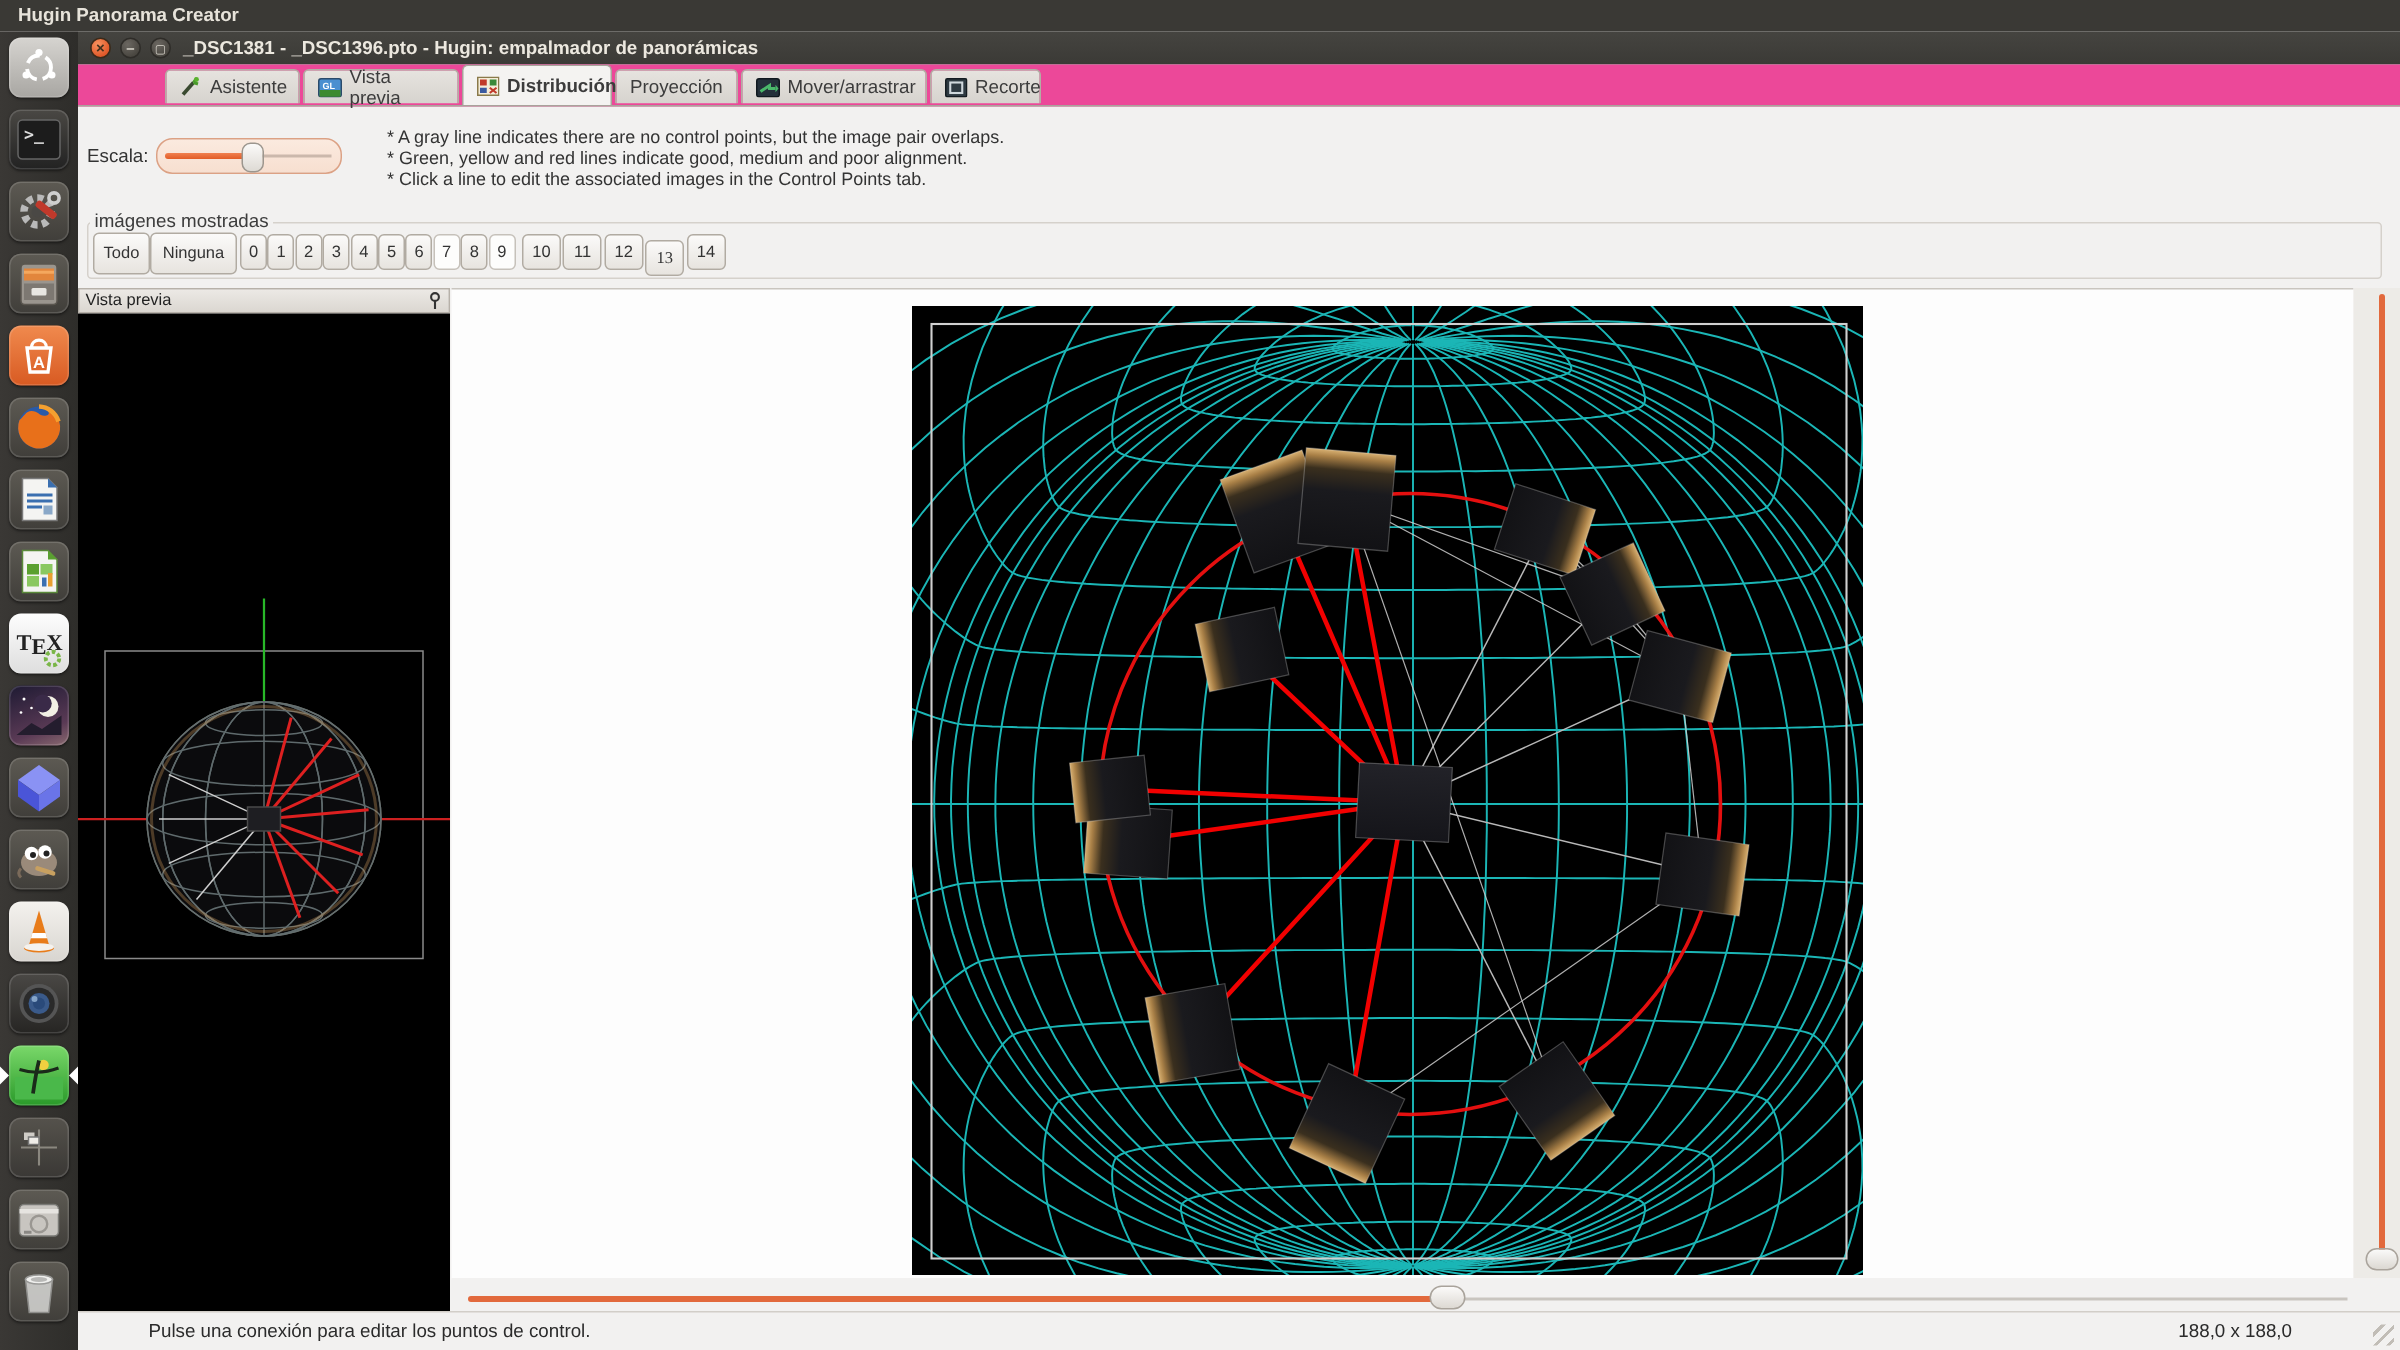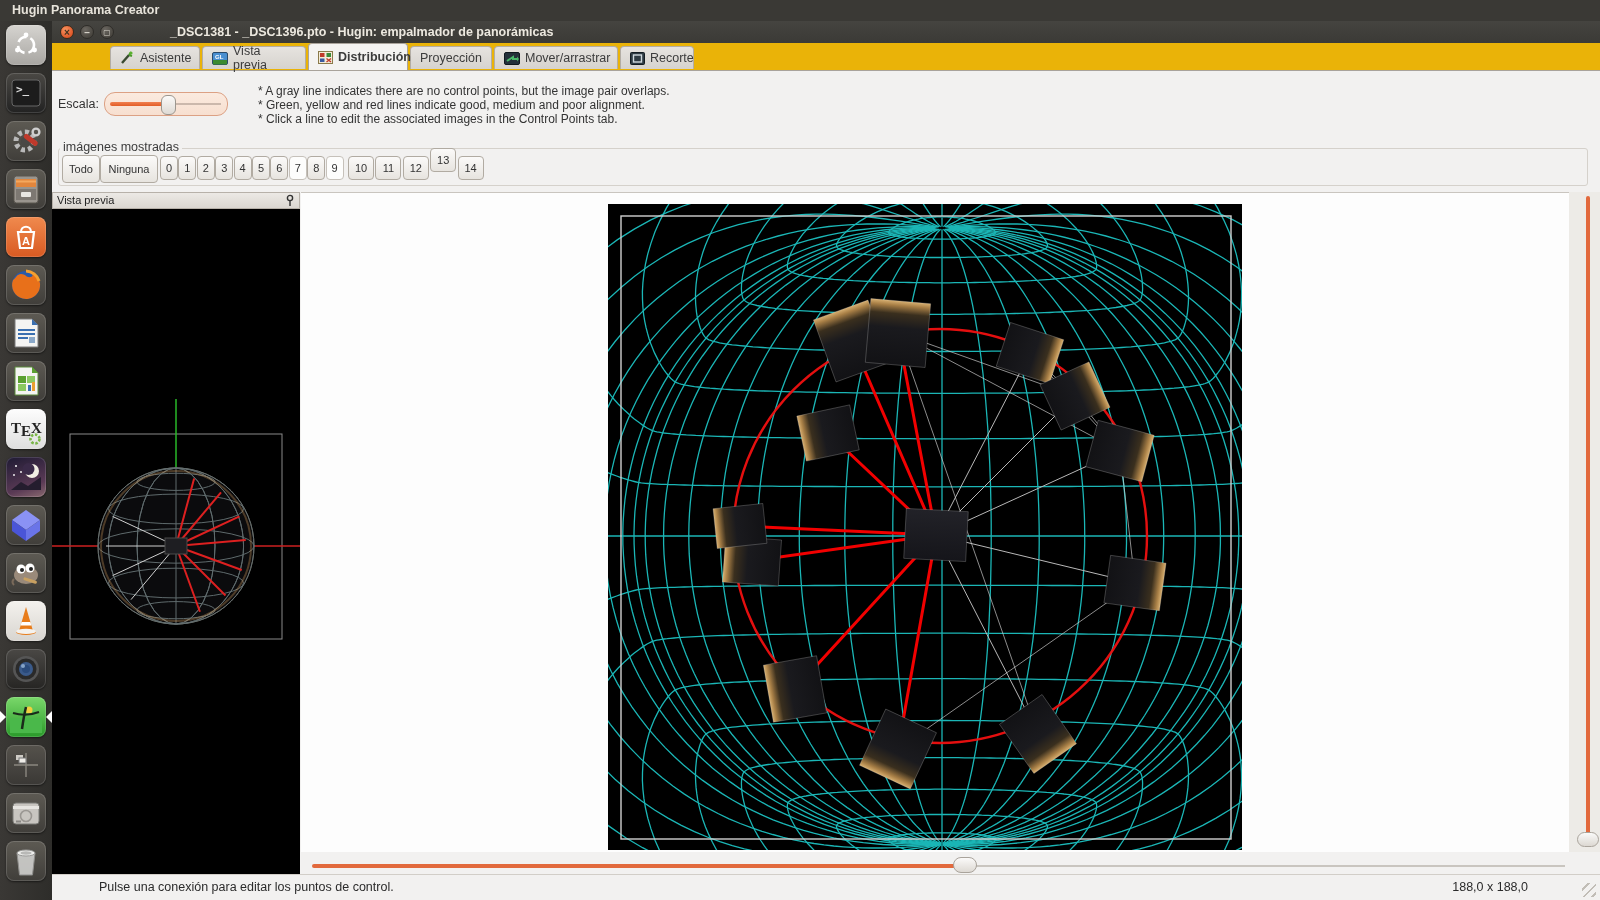--- a/index.html
+++ b/index.html
@@ -15,27 +15,27 @@
   
   #launcher{position:absolute;left:0;top:21px;width:52px;height:879px;background:linear-gradient(90deg,#3a3835,#2e2d2a);}
   .launcher-tile{position:absolute;left:6px;width:40px;height:40px;border-radius:8px;
     background:linear-gradient(180deg,#5d5a53,#403e3a);box-shadow:inset 0 0 0 1px rgba(255,255,255,.14),0 1px 2px rgba(0,0,0,.5);}
   .launcher-tile svg{position:absolute;left:0;top:0;}
   .arrow-l{position:absolute;left:-6px;top:14px;width:0;height:0;border:6px solid transparent;border-left-color:#fff;}
   .arrow-r{position:absolute;right:-6px;top:14px;width:0;height:0;border:6px solid transparent;border-right-color:#fff;}
   
   #titlebar{position:absolute;left:52px;top:21px;width:1548px;height:22px;
     background:linear-gradient(180deg,#454440,#3b3a36);color:#ece8df;font-size:12.5px;font-weight:bold;line-height:22px;}
-  #titlebar .title{position:absolute;left:70px;top:0;margin-left:48px;}
+  #titlebar .title{position:absolute;left:70px;top:0;}
   .winbtn{position:absolute;top:4px;width:14px;height:14px;border-radius:50%;font-size:10px;line-height:13px;text-align:center;color:#43321f;}
   #btn-close{left:8px;background:radial-gradient(circle at 35% 30%,#f8925f,#e0592a 70%);border:1px solid #3a2a1a;box-sizing:border-box;}
   #btn-min,#btn-max{background:radial-gradient(circle at 35% 30%,#6b6761,#4a4741 70%);border:1px solid #2e2c28;box-sizing:border-box;color:#d8d4cb;}
   #btn-min{left:28px;} #btn-max{left:48px;font-size:8px;}
   
-  #tabbar{position:absolute;left:52px;top:43px;width:1548px;height:27px;background:#eab308;border-bottom:1px solid #a9a39b;}
+  #tabbar{position:absolute;left:52px;top:43px;width:1548px;height:27px;background:#ec4899;border-bottom:1px solid #a9a39b;}
   .tab{position:absolute;top:3px;height:23px;border:1px solid #b3ada4;border-bottom:none;border-radius:4px 4px 0 0;
     background:linear-gradient(180deg,#e6e3df,#d6d3ce);font-size:12.5px;color:#3c3c3c;
     display:flex;align-items:center;gap:5px;padding:0 9px;box-sizing:border-box;}
   .tab.active{top:0;height:27px;background:#f4f3f1;border-color:#a9a39b;font-weight:bold;z-index:2;}
   
   #escala-label{position:absolute;left:58px;top:97px;font-size:12.5px;color:#333;}
   #escala-slider{position:absolute;left:104px;top:92px;width:122px;height:22px;border:1px solid #dca184;border-radius:11px;
     background:linear-gradient(180deg,#fbeadf,#f7dfd0);}
   #escala-fill{position:absolute;left:5px;top:9px;width:55px;height:4px;border-radius:2px;background:linear-gradient(180deg,#f08050,#e25c26);}
   #escala-rest{position:absolute;left:66px;top:10px;width:50px;height:2px;background:#cbb8ac;}
@@ -361,21 +361,21 @@
       <div class="gbtn" style="left: 215.2px; top: 156px; width: 16px; height: 22px; line-height: 22px;">3</div>
       <div class="gbtn" style="left: 233.6px; top: 156px; width: 16px; height: 22px; line-height: 22px;">4</div>
       <div class="gbtn" style="left: 252px; top: 156px; width: 16px; height: 22px; line-height: 22px;">5</div>
       <div class="gbtn" style="left: 270.4px; top: 156px; width: 16px; height: 22px; line-height: 22px;">6</div>
       <div class="gbtn white" style="left: 288.8px; top: 156px; width: 16px; height: 22px; line-height: 22px;">7</div>
       <div class="gbtn" style="left: 307.2px; top: 156px; width: 16px; height: 22px; line-height: 22px;">8</div>
       <div class="gbtn white" style="left: 325.6px; top: 156px; width: 16px; height: 22px; line-height: 22px;">9</div>
       <div class="gbtn" style="left: 348px; top: 156px; width: 24px; height: 22px; line-height: 22px;">10</div>
       <div class="gbtn" style="left: 375.4px; top: 156px; width: 24px; height: 22px; line-height: 22px;">11</div>
       <div class="gbtn" style="left: 402.8px; top: 156px; width: 24px; height: 22px; line-height: 22px;">12</div>
-      <div class="gbtn" style="left: 430.2px; top: 148px; width: 24px; height: 22px; line-height: 22px;">13</div>
+      <div class="gbtn" style="left: 430.2px; top: 160px; width: 24px; height: 22px; line-height: 22px; font-family: Liberation Serif, serif;">13</div>
       <div class="gbtn" style="left: 457.6px; top: 156px; width: 24px; height: 22px; line-height: 22px;">14</div>
     </div>
 
   <div id="dock-header">
     <span>Vista previa</span>
     <span id="dock-pin">
         <svg width="12" height="14" viewBox="0 0 12 14">
           <circle cx="6" cy="4" r="2.6" fill="none" stroke="#333" stroke-width="1.4"></circle>
           <path d="M6 6.5 V12" stroke="#333" stroke-width="1.4"></path>
         </svg>

